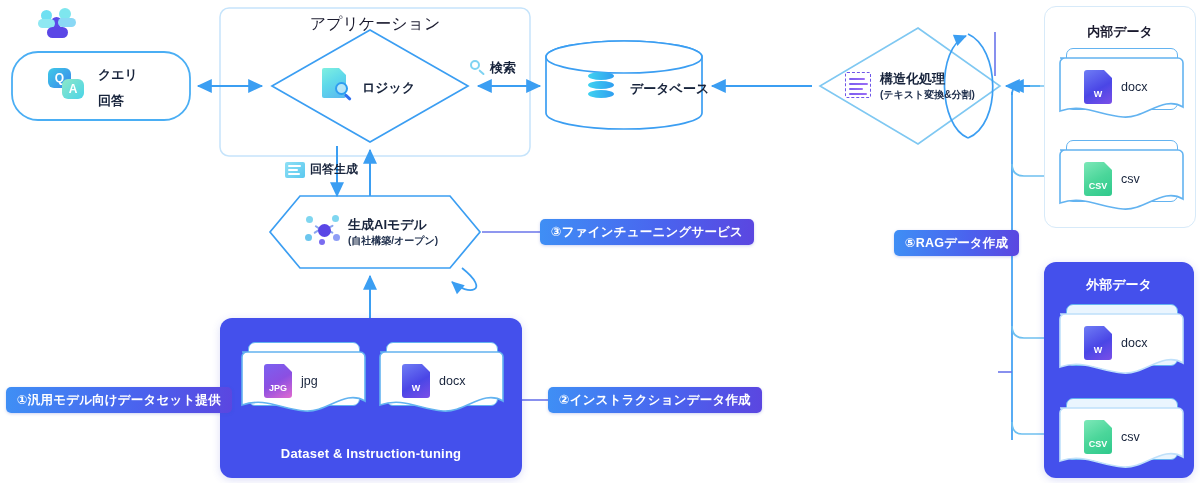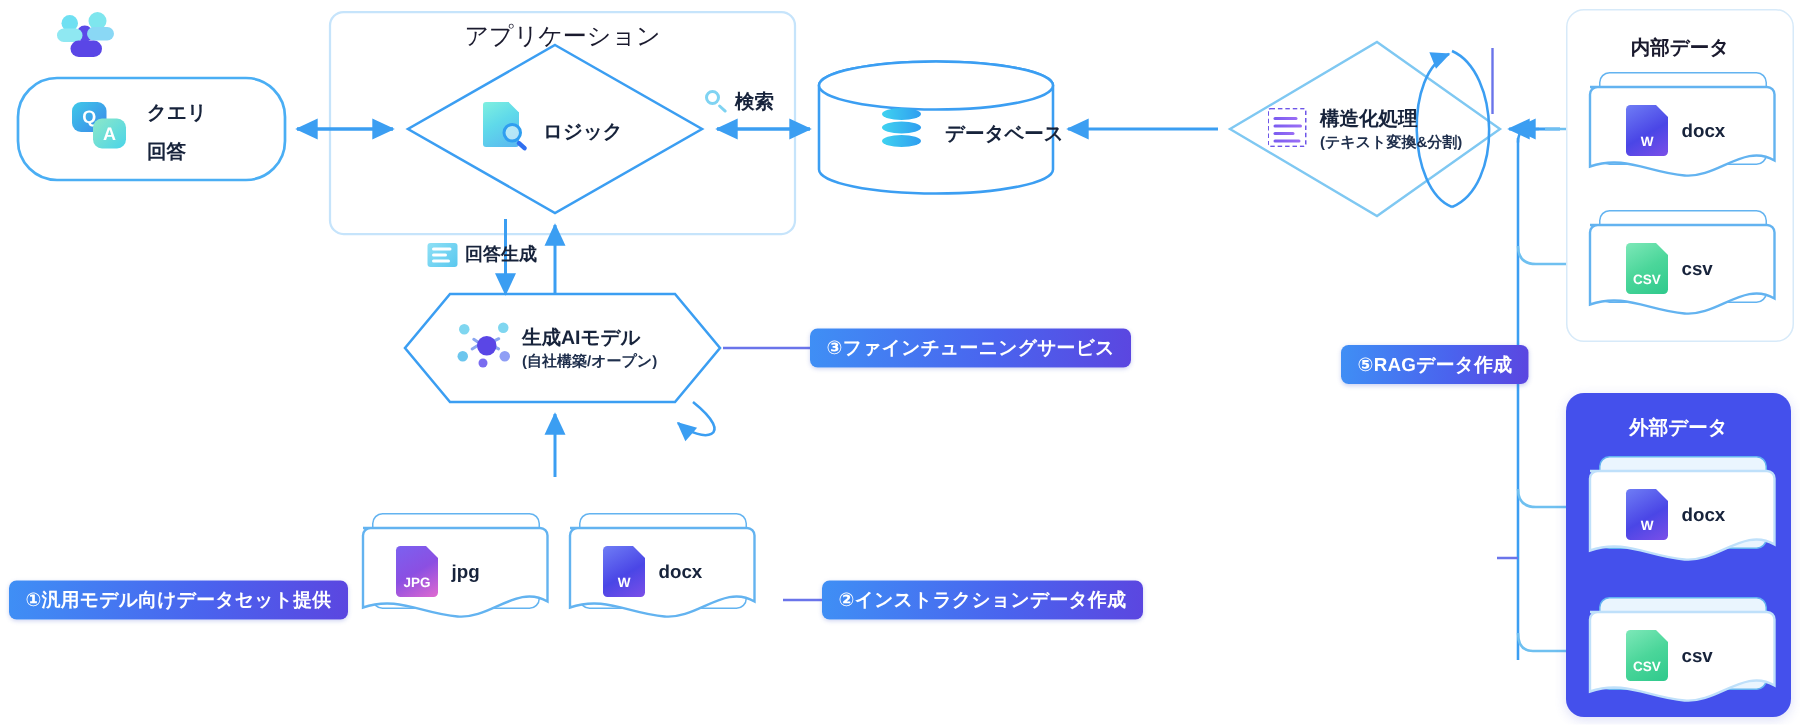--- a/index.html
+++ b/index.html
@@ -7,21 +7,21 @@
        font-family:"Liberation Sans","DejaVu Sans",sans-serif;color:#1a1a2e;}
   #stage{position:relative;width:1200px;height:483px;}
   .abs{position:absolute;}
   svg.layer{position:absolute;left:0;top:0;width:1200px;height:483px;pointer-events:none;}
 
   
   .lbl{font-weight:bold;font-size:13px;line-height:1.35;color:#17233b;white-space:nowrap;}
   .lbl.sm{font-size:12px;}
   .sub{font-weight:bold;font-size:10px;color:#20304d;white-space:nowrap;text-align:center;}
   .panel-title{font-weight:bold;font-size:13px;white-space:nowrap;}
-  .file-lbl{font-weight:bold;font-size:12.5px;color:#17233b;}
+  .file-lbl{font-weight:normal;font-size:12.5px;color:#17233b;}
 
   
   .badge{position:absolute;display:flex;align-items:center;justify-content:center;
          height:26px;padding:0 11px;border-radius:5px;color:#fff;
          font-size:12.5px;font-weight:bold;white-space:nowrap;letter-spacing:.2px;
          background:linear-gradient(95deg,#3f8ff5 0%,#4a63ee 58%,#5b46e0 100%);
          box-shadow:0 1px 3px rgba(60,80,200,.25);}
   .data-panel{position:absolute;border:1.4px solid #d7eaf9;border-radius:12px;background:#fff;}
   .data-panel.filled{background:#4450EC;border:none;box-shadow:0 2px 8px rgba(60,70,210,.18);}
   .data-panel.filled .panel-title{color:#fff;}
@@ -249,20 +249,23 @@
       <u style="left:0px;top:20px;width:7px;height:7px;background:#6cc6ee;"></u>
       <u style="left:28px;top:20px;width:7px;height:7px;background:#8f9ef5;"></u>
       <u style="left:14px;top:25px;width:6px;height:6px;background:#7a6cf0;"></u>
     </div>
   </div>
   <div class="abs" style="left:348px;top:216px;">
     <div class="lbl">生成AIモデル</div>
     <div class="sub">(自社構築/オープン)</div>
   </div>
 
+  <div class="ds-panel" style="left:220px;top:318px;width:302px;height:160px;">
+    <div class="ds-title" style="left:0;top:128px;">Dataset &amp; Instruction-tuning</div>
+  </div>
 
   <div class="stack" style="left:240px;top:342px;width:126px;height:74px;">
     <div class="sh" style="left:8px;top:0px;width:110px;height:62px;"></div>
     <svg class="front" width="126" height="74" viewBox="0 0 126 74">
       <path d="M2,10 h118 a5,5 0 0 1 5,5 v44 c-20,-12 -38,12 -60,10 c-24,-2 -40,-14 -63,-6 V15 a5,5 0 0 1 5,-5 z" fill="#fff" stroke="#63b3f0" stroke-width="1.6"></path>
     </svg>
     <div class="doc-row" style="left:24px;top:22px;">
       <div class="ficon ic-jpg">JPG</div>
       <div class="file-lbl">jpg</div>
     </div>

